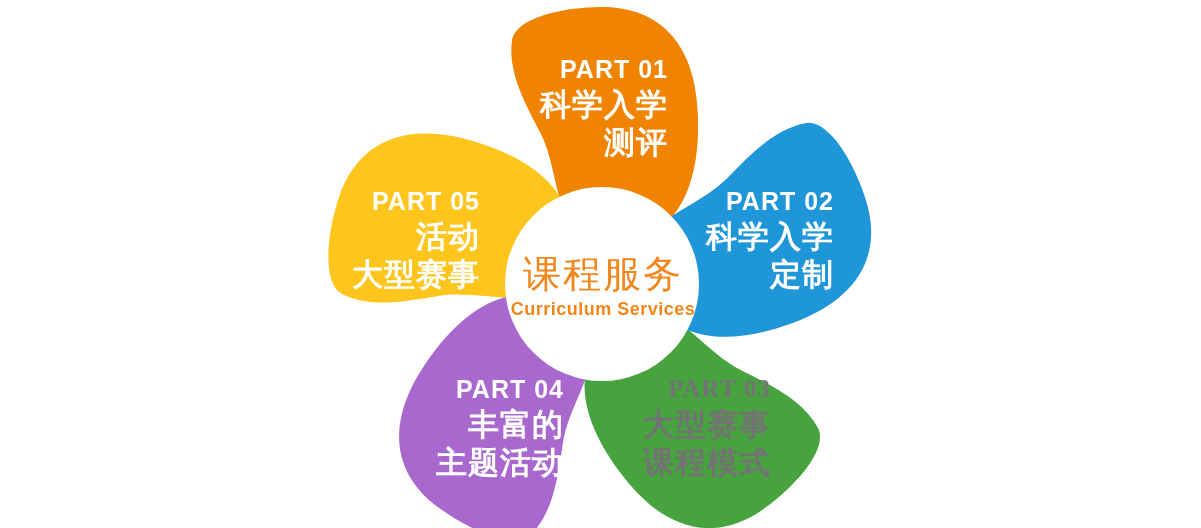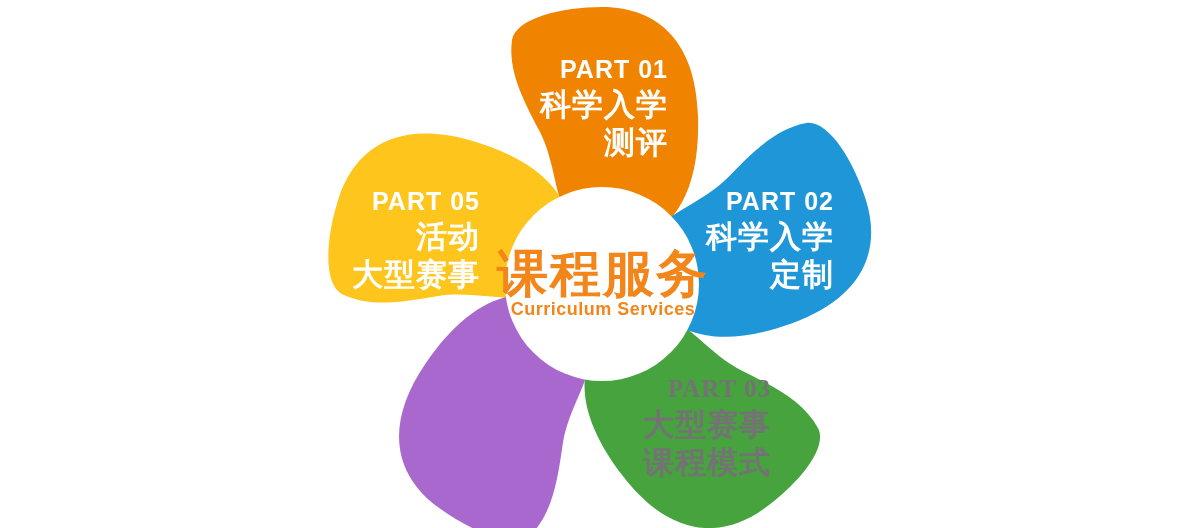--- a/index.html
+++ b/index.html
@@ -38,23 +38,23 @@
   .p5{left:416px;top:184px;}
   .center-label{
     position:absolute;
     left:603px;top:252px;
     transform:translateX(-50%);
     text-align:center;
     white-space:nowrap;
     pointer-events:none;
   }
   .center-label .cn{
-    font-size:51px;
+    font-size:38px;
     line-height:44px;
-    font-weight:700;
+    font-weight:400;
     letter-spacing:2px;
   }
   .center-label .en{
     font-size:18px;
     line-height:26px;
     font-weight:700;
     letter-spacing:0.5px;
   }
 </style>
 </head>
@@ -93,20 +93,25 @@
     <div class="title">科学入学</div>
     <div class="title">定制</div>
   </div>
 
   <div class="petal-label p3" style="color: #737373; font-family: Liberation Serif, serif;">
     <div class="part">PART 03</div>
     <div class="title">大型赛事</div>
     <div class="title">课程模式</div>
   </div>
 
+  <div class="petal-label p4" style="color: rgb(255, 255, 255);">
+    <div class="part">PART 04</div>
+    <div class="title">丰富的</div>
+    <div class="title">主题活动</div>
+  </div>
 
   <div class="petal-label p5" style="color: rgb(255, 255, 255);">
     <div class="part">PART 05</div>
     <div class="title">活动</div>
     <div class="title">大型赛事</div>
   </div>
 
   <div class="center-label" style="color: rgb(242, 134, 27);">
     <div class="cn">课程服务</div>
     <div class="en">Curriculum Services</div>

